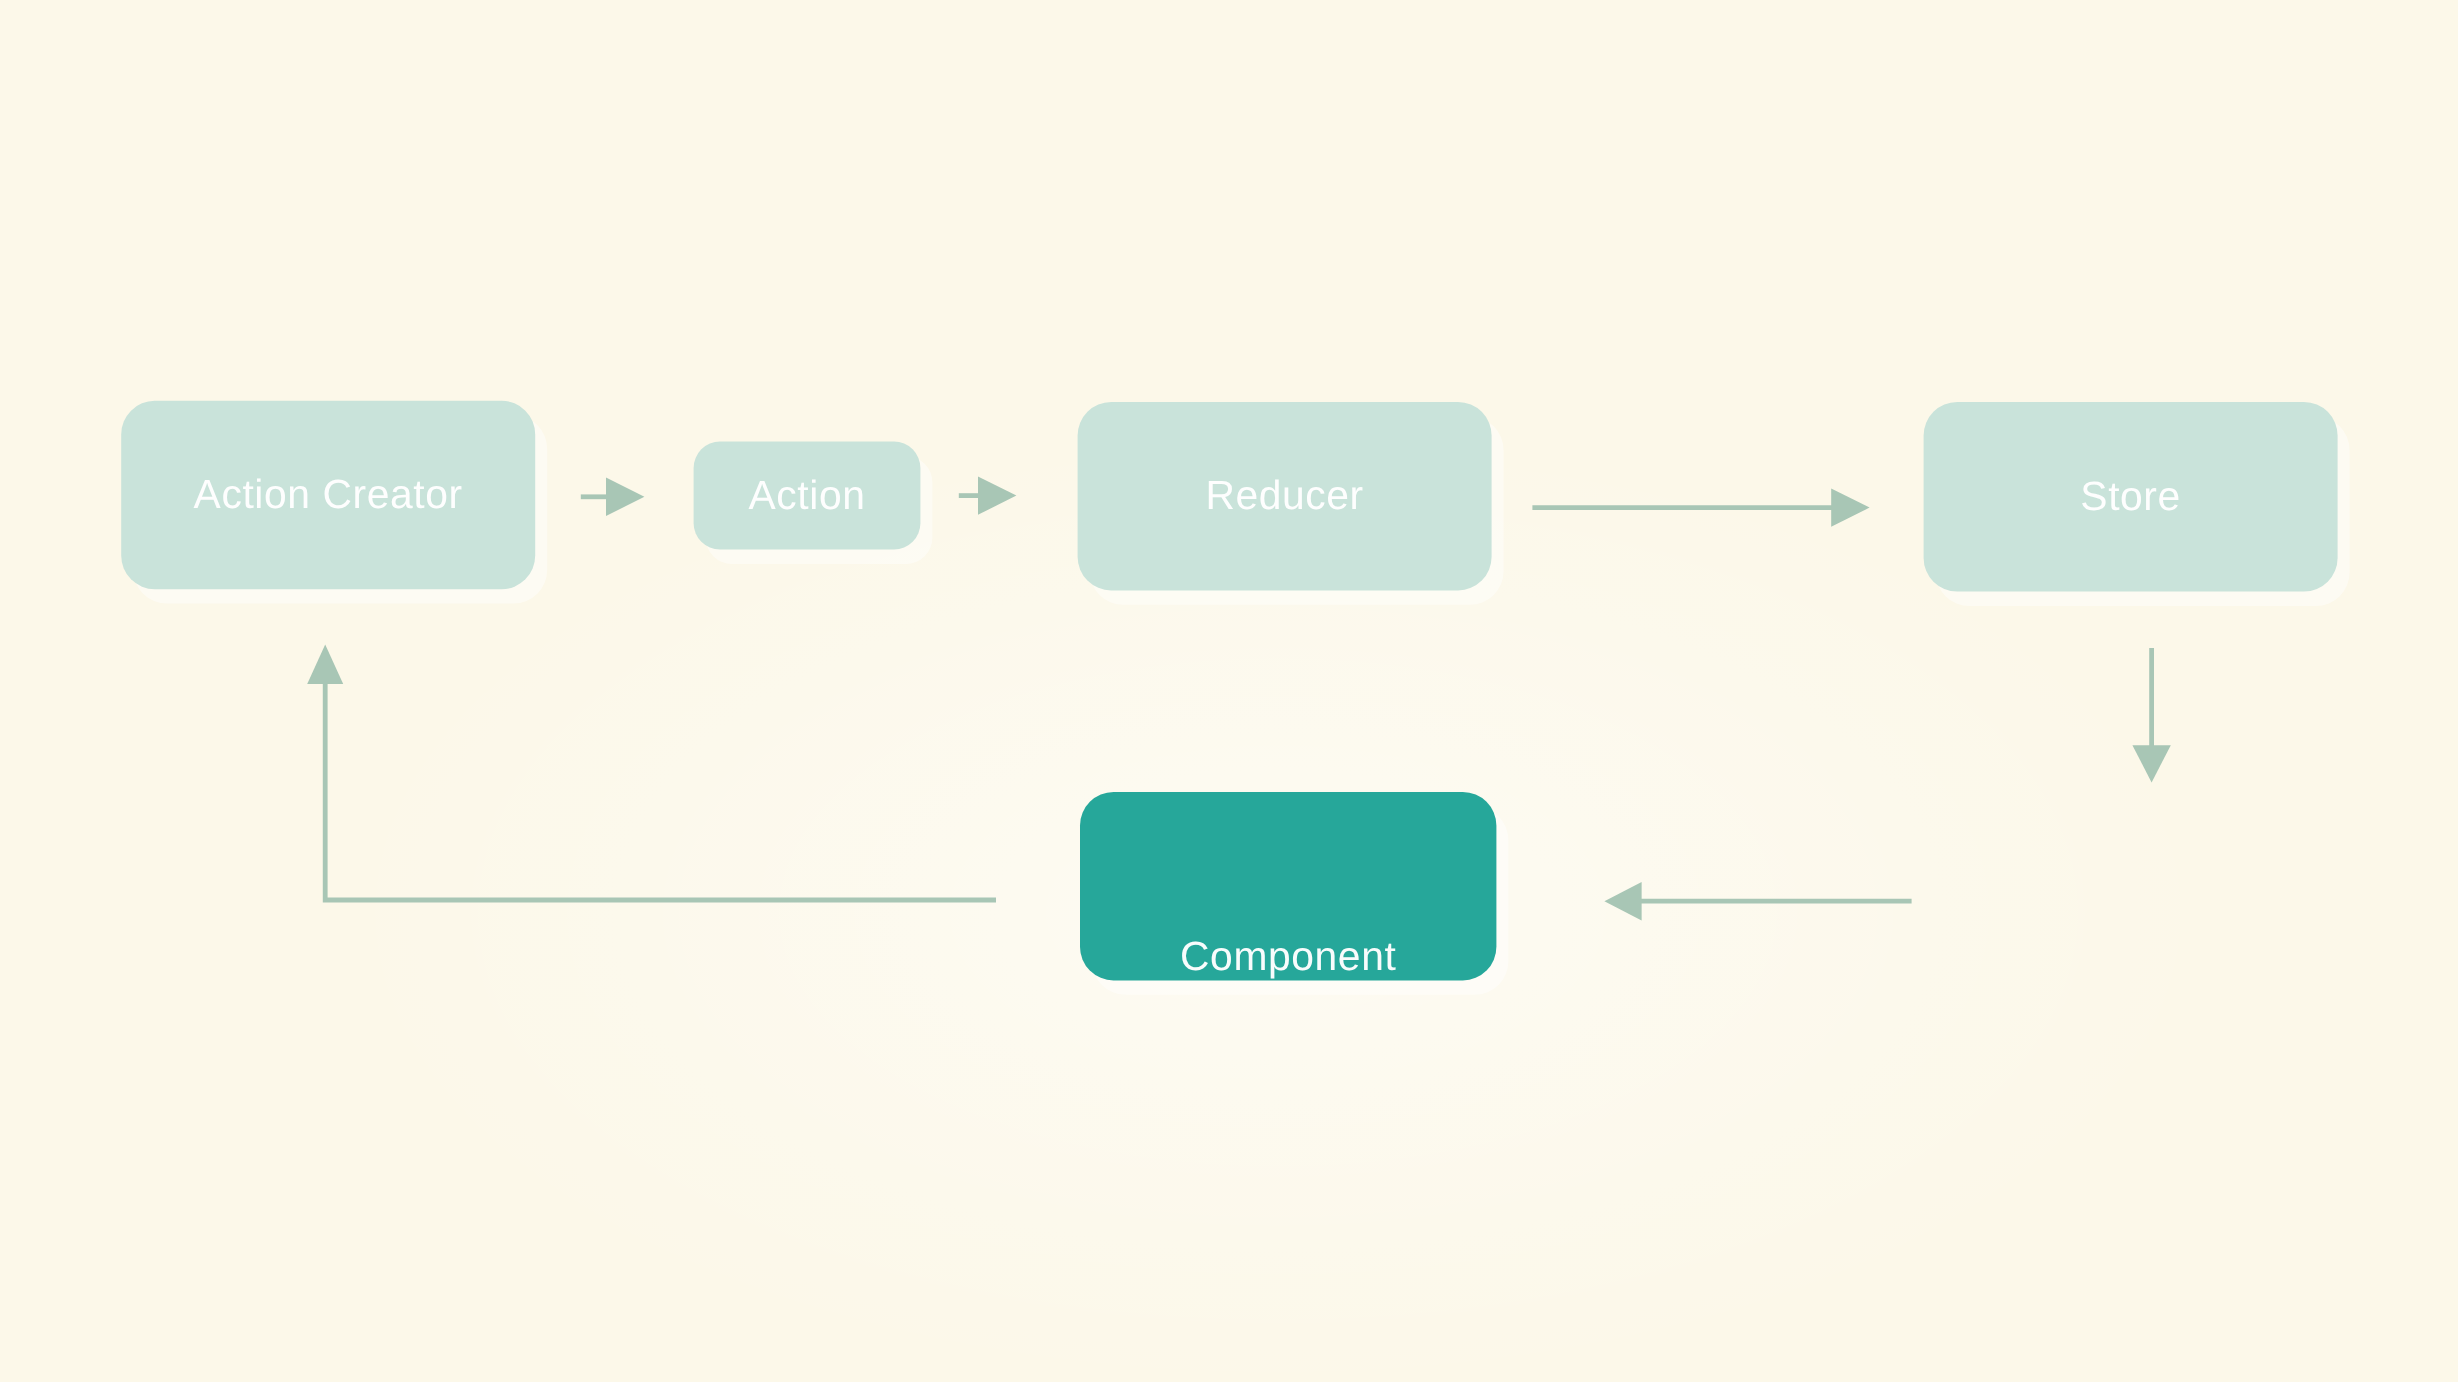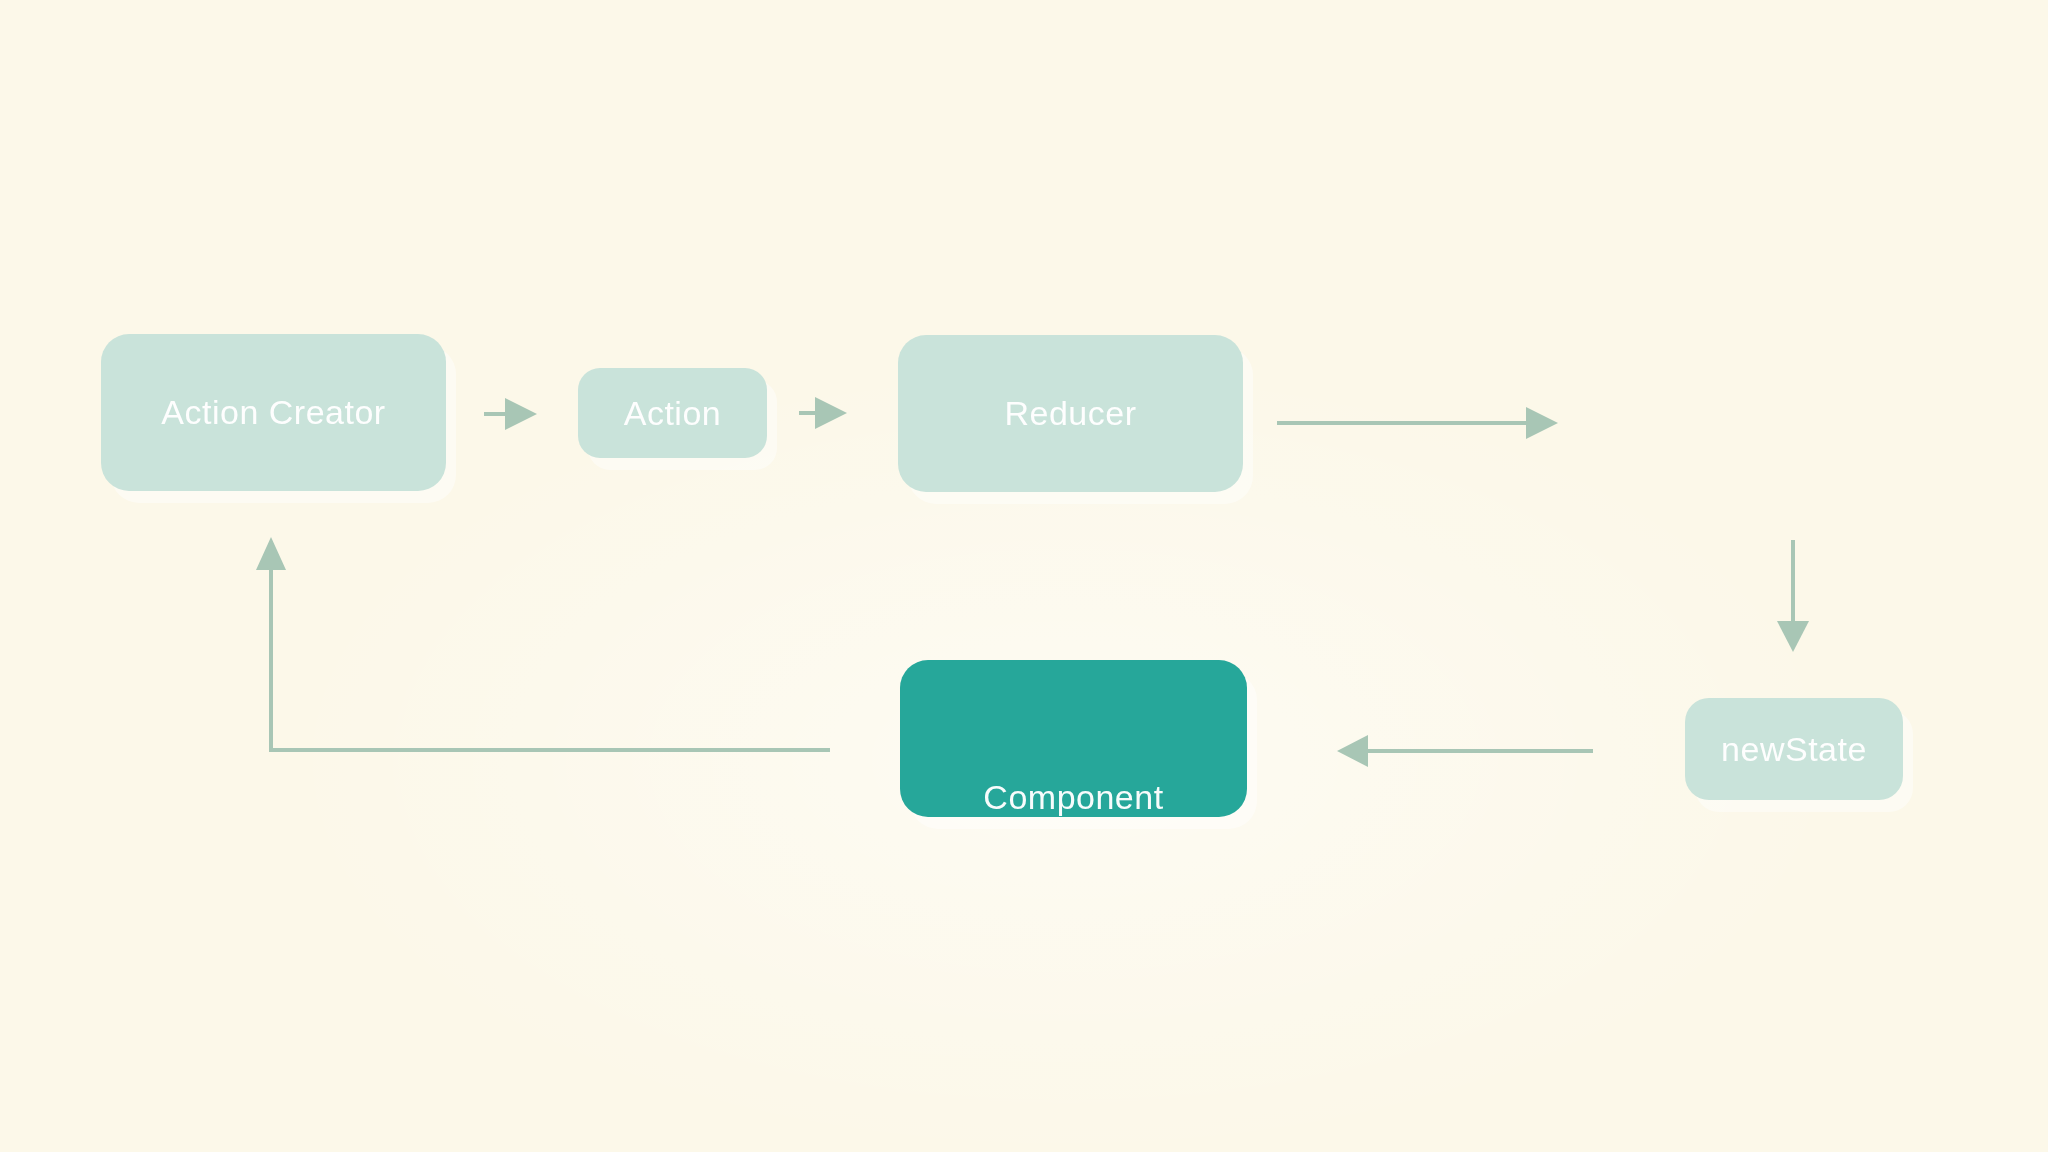--- a/index.html
+++ b/index.html
@@ -91,22 +91,22 @@
   </div>
 
   <div class="node light" id="node-reducer">
     <span>Reducer</span>
   </div>
 
   <div class="node light" id="node-action">
     <span>Action</span>
   </div>
 
+  <div class="node light" id="node-store">
+    <span>Store</span>
+  </div>
 
-  <div class="node light" id="node-new-state">
-    <span>newState</span>
-  </div>
 
   <div class="node accent" id="node-component">
     <span>Component</span>
   </div>
 
 </div>
 
 </body></html>

